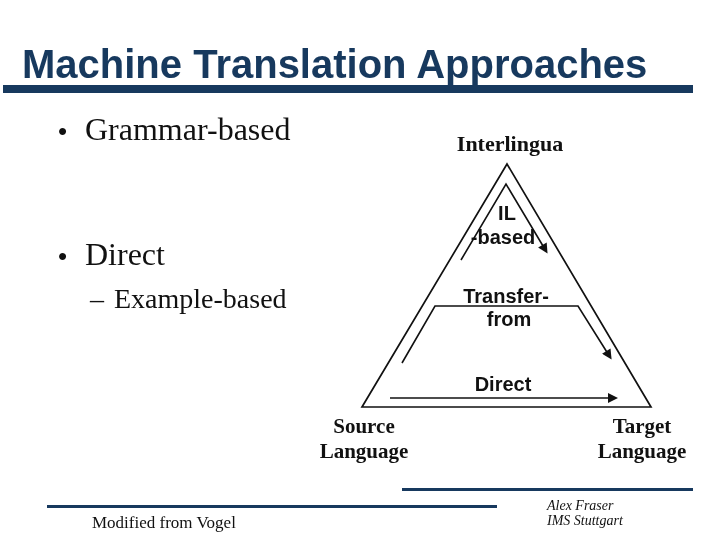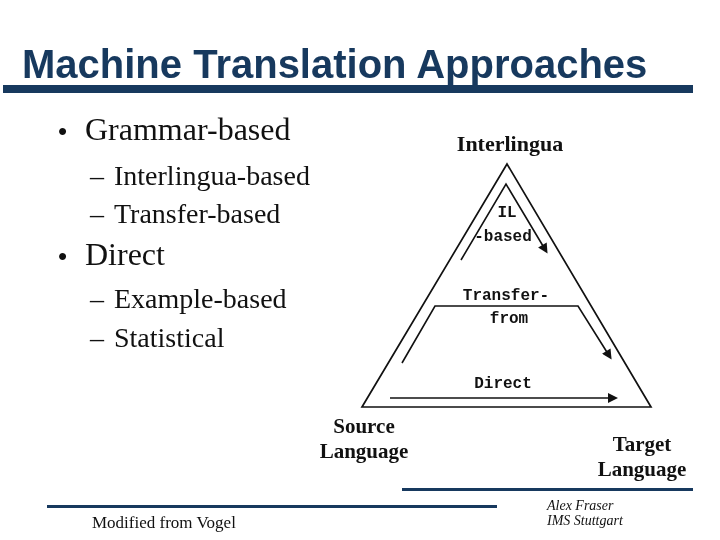--- a/index.html
+++ b/index.html
@@ -27,22 +27,22 @@
   .brow.l1{left:46px;font-size:32px;line-height:32px;}
   .brow.l2{left:78px;font-size:28px;line-height:28px;}
   .brow .mk{display:inline-block;}
   .brow.l1 .mk{width:27px;font-size:26px;font-family:"Liberation Sans",sans-serif;}
   .brow.l2 .mk{width:24px;}
   
   .dlabel{position:absolute;transform:translateX(-50%);white-space:nowrap;}
   .serif-bold{font-weight:bold;font-size:21px;line-height:25px;text-align:center;}
   .apex{font-weight:bold;font-size:22px;line-height:22px;}
   .mono{
-    font-family:Liberation Mono, monospace;
-    font-weight:bold;font-size:16px;line-height:16px;
+    font-family:Liberation Sans, sans-serif;
+    font-weight:bold;font-size:20px;line-height:16px;
   }
   svg.diagram{position:absolute;left:0;top:0;}
   
   .rule{position:absolute;height:3px;background:#17395E;}
   .rule-left{left:47px;top:505px;width:450px;}
   .rule-right{left:402px;top:488px;width:291px;}
   .credit{
     position:absolute;left:92px;top:514px;
     font-size:17px;line-height:18px;
   }
@@ -55,34 +55,25 @@
 <body>
 
 <div id="slide">
 
   <div class="title">Machine Translation Approaches</div>
   <div class="title-rule"></div>
 
   <div class="brow l1" style="top:113px">
     <span class="mk">•</span><span>Grammar-based</span>
   </div>
-  <div class="brow l2" style="top:162px">
-    <span class="mk">–</span><span>Interlingua-based</span>
-  </div>
-  <div class="brow l2" style="top:200px">
-    <span class="mk">–</span><span>Transfer-based</span>
-  </div>
   <div class="brow l1" style="top:238px">
     <span class="mk">•</span><span>Direct</span>
   </div>
   <div class="brow l2" style="top:285px">
     <span class="mk">–</span><span>Example-based</span>
-  </div>
-  <div class="brow l2" style="top:324px">
-    <span class="mk">–</span><span>Statistical</span>
   </div>
 
   <svg class="diagram" width="720" height="540" viewBox="0 0 720 540">
     <defs>
       <marker id="ah" viewBox="0 0 10 10" refX="7" refY="5" markerWidth="11" markerHeight="10" orient="auto" markerUnits="userSpaceOnUse">
         <path d="M0,0 L10,5 L0,10 Z" fill="#111111"></path>
       </marker>
     </defs>
     <path d="M507,164 L362,407 L651,407 Z" fill="none" stroke="#111111" stroke-width="1.7"></path>
     <polyline points="461,260 506,184 546,251" fill="none" stroke="#111111" stroke-width="1.6" marker-end="url(#ah)"></polyline>
@@ -97,21 +88,21 @@
 
   <div class="dlabel mono" style="left:506px;top:288px">Transfer-</div>
   <div class="dlabel mono" style="left:509px;top:311px">from</div>
 
   <div class="dlabel mono" style="left:503px;top:376px">Direct</div>
 
   <div class="dlabel serif-bold" style="left:364px;top:414px">
     <div>Source</div>
     <div>Language</div>
   </div>
-  <div class="dlabel serif-bold" style="left:642px;top:432px">
+  <div class="dlabel serif-bold" style="left:642px;top:414px">
     <div>Target</div>
     <div>Language</div>
   </div>
 
   <div class="rule rule-left"></div>
   <div class="rule rule-right"></div>
   <div class="credit">Modified from Vogel</div>
   <div class="author">
     <div>Alex Fraser</div>
     <div>IMS Stuttgart</div>

